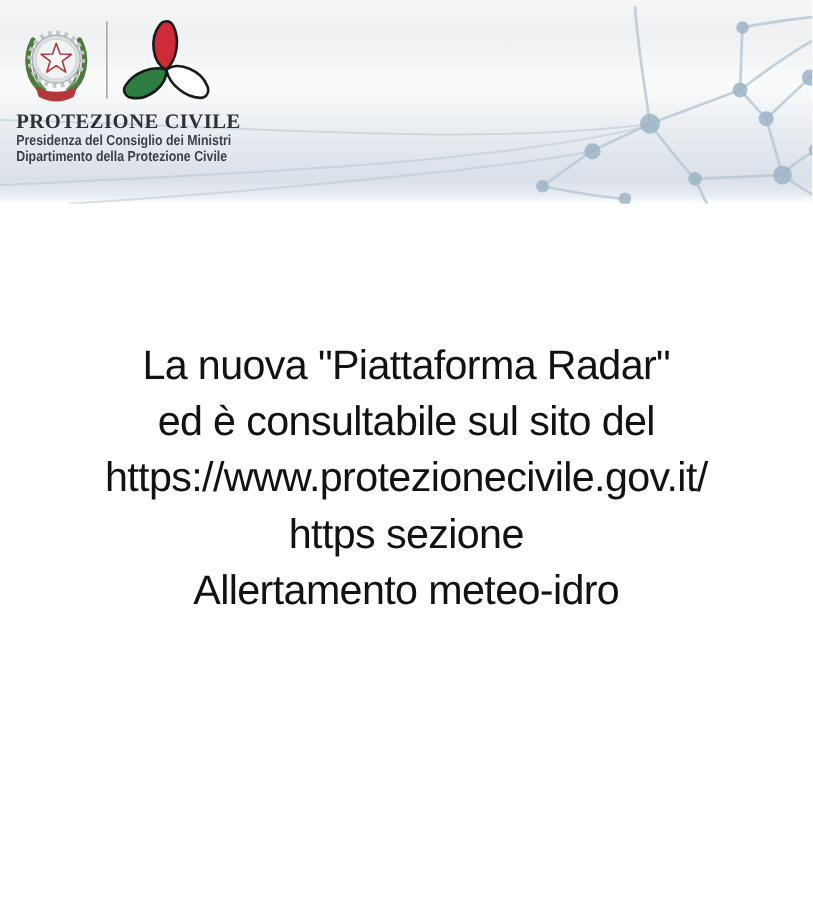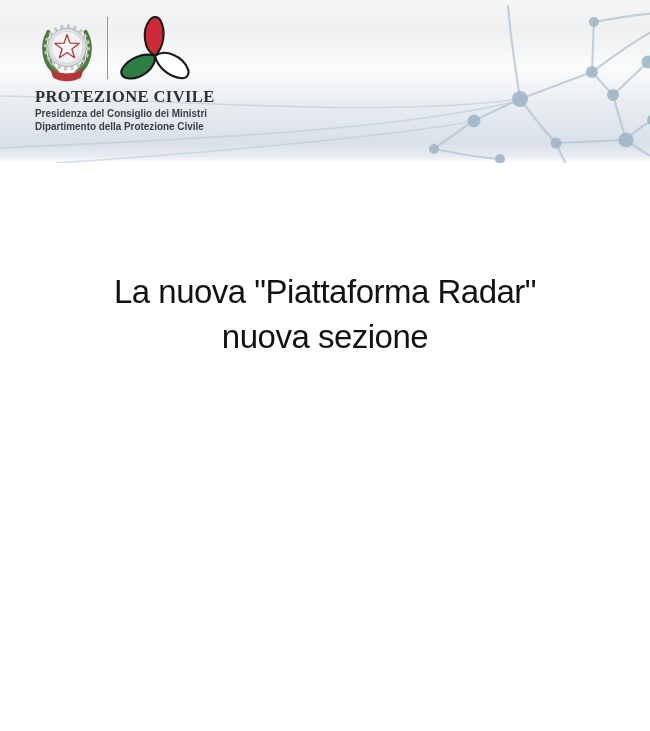--- a/index.html
+++ b/index.html
@@ -27,21 +27,21 @@
       #ffffff 100%);
     overflow: hidden;
   }
   .network-svg {
     position: absolute;
     left: 0; top: 0;
     width: 650px; height: 163px;
   }
   .brand {
     position: absolute;
-    left: 35px;
+    left: 13px;
     top: 12px;
   }
   .logo-row {
     display: flex;
     align-items: center;
   }
   .emblem-svg { width: 64px; height: 72px; display: block; }
   .logo-divider {
     width: 1px;
     height: 62px;
@@ -156,16 +156,19 @@
       </div>
 
       <div class="org-title">PROTEZIONE CIVILE</div>
       <div class="org-sub">Presidenza del Consiglio dei Ministri</div>
       <div class="org-sub">Dipartimento della Protezione Civile</div>
     </div>
   </header>
 
   <main class="content">
     <div class="announce-line">La nuova "Piattaforma Radar"</div>
-    <div class="announce-line">nuova sezione</div>
+    <div class="announce-line">ed è consultabile sul sito del</div>
+    <div class="announce-line">https://www.protezionecivile.gov.it/</div>
+    <div class="announce-line">https sezione</div>
+    <div class="announce-line">Allertamento meteo-idro</div>
   </main>
 
 </div>
 
 </body></html>

